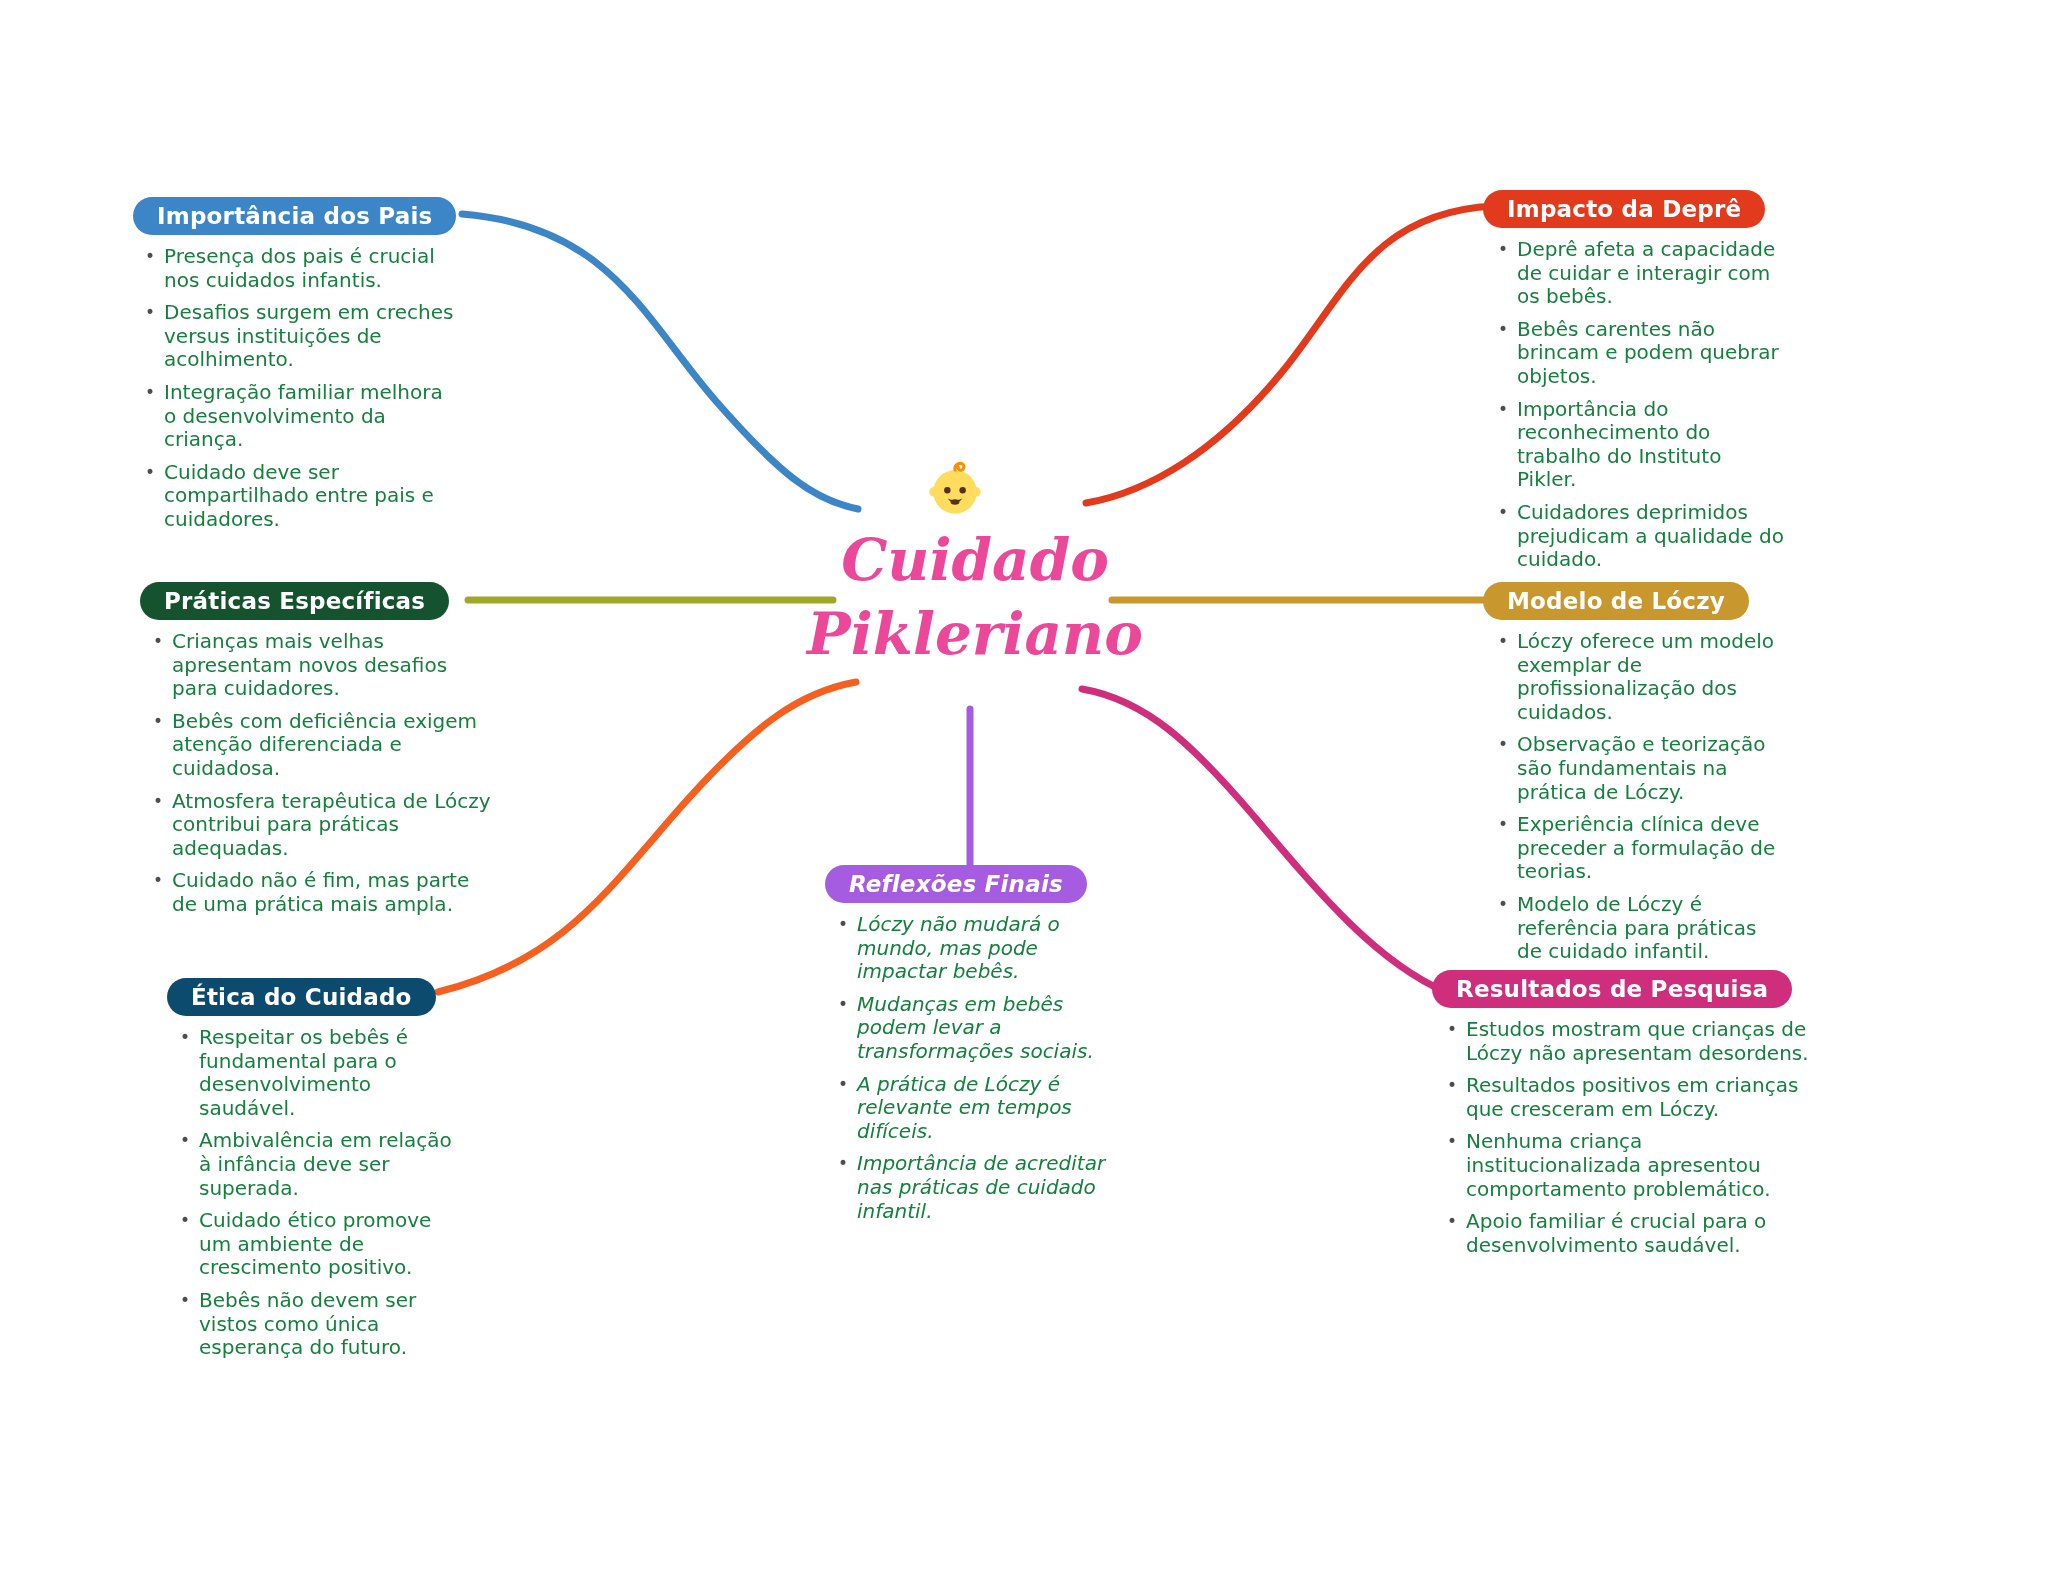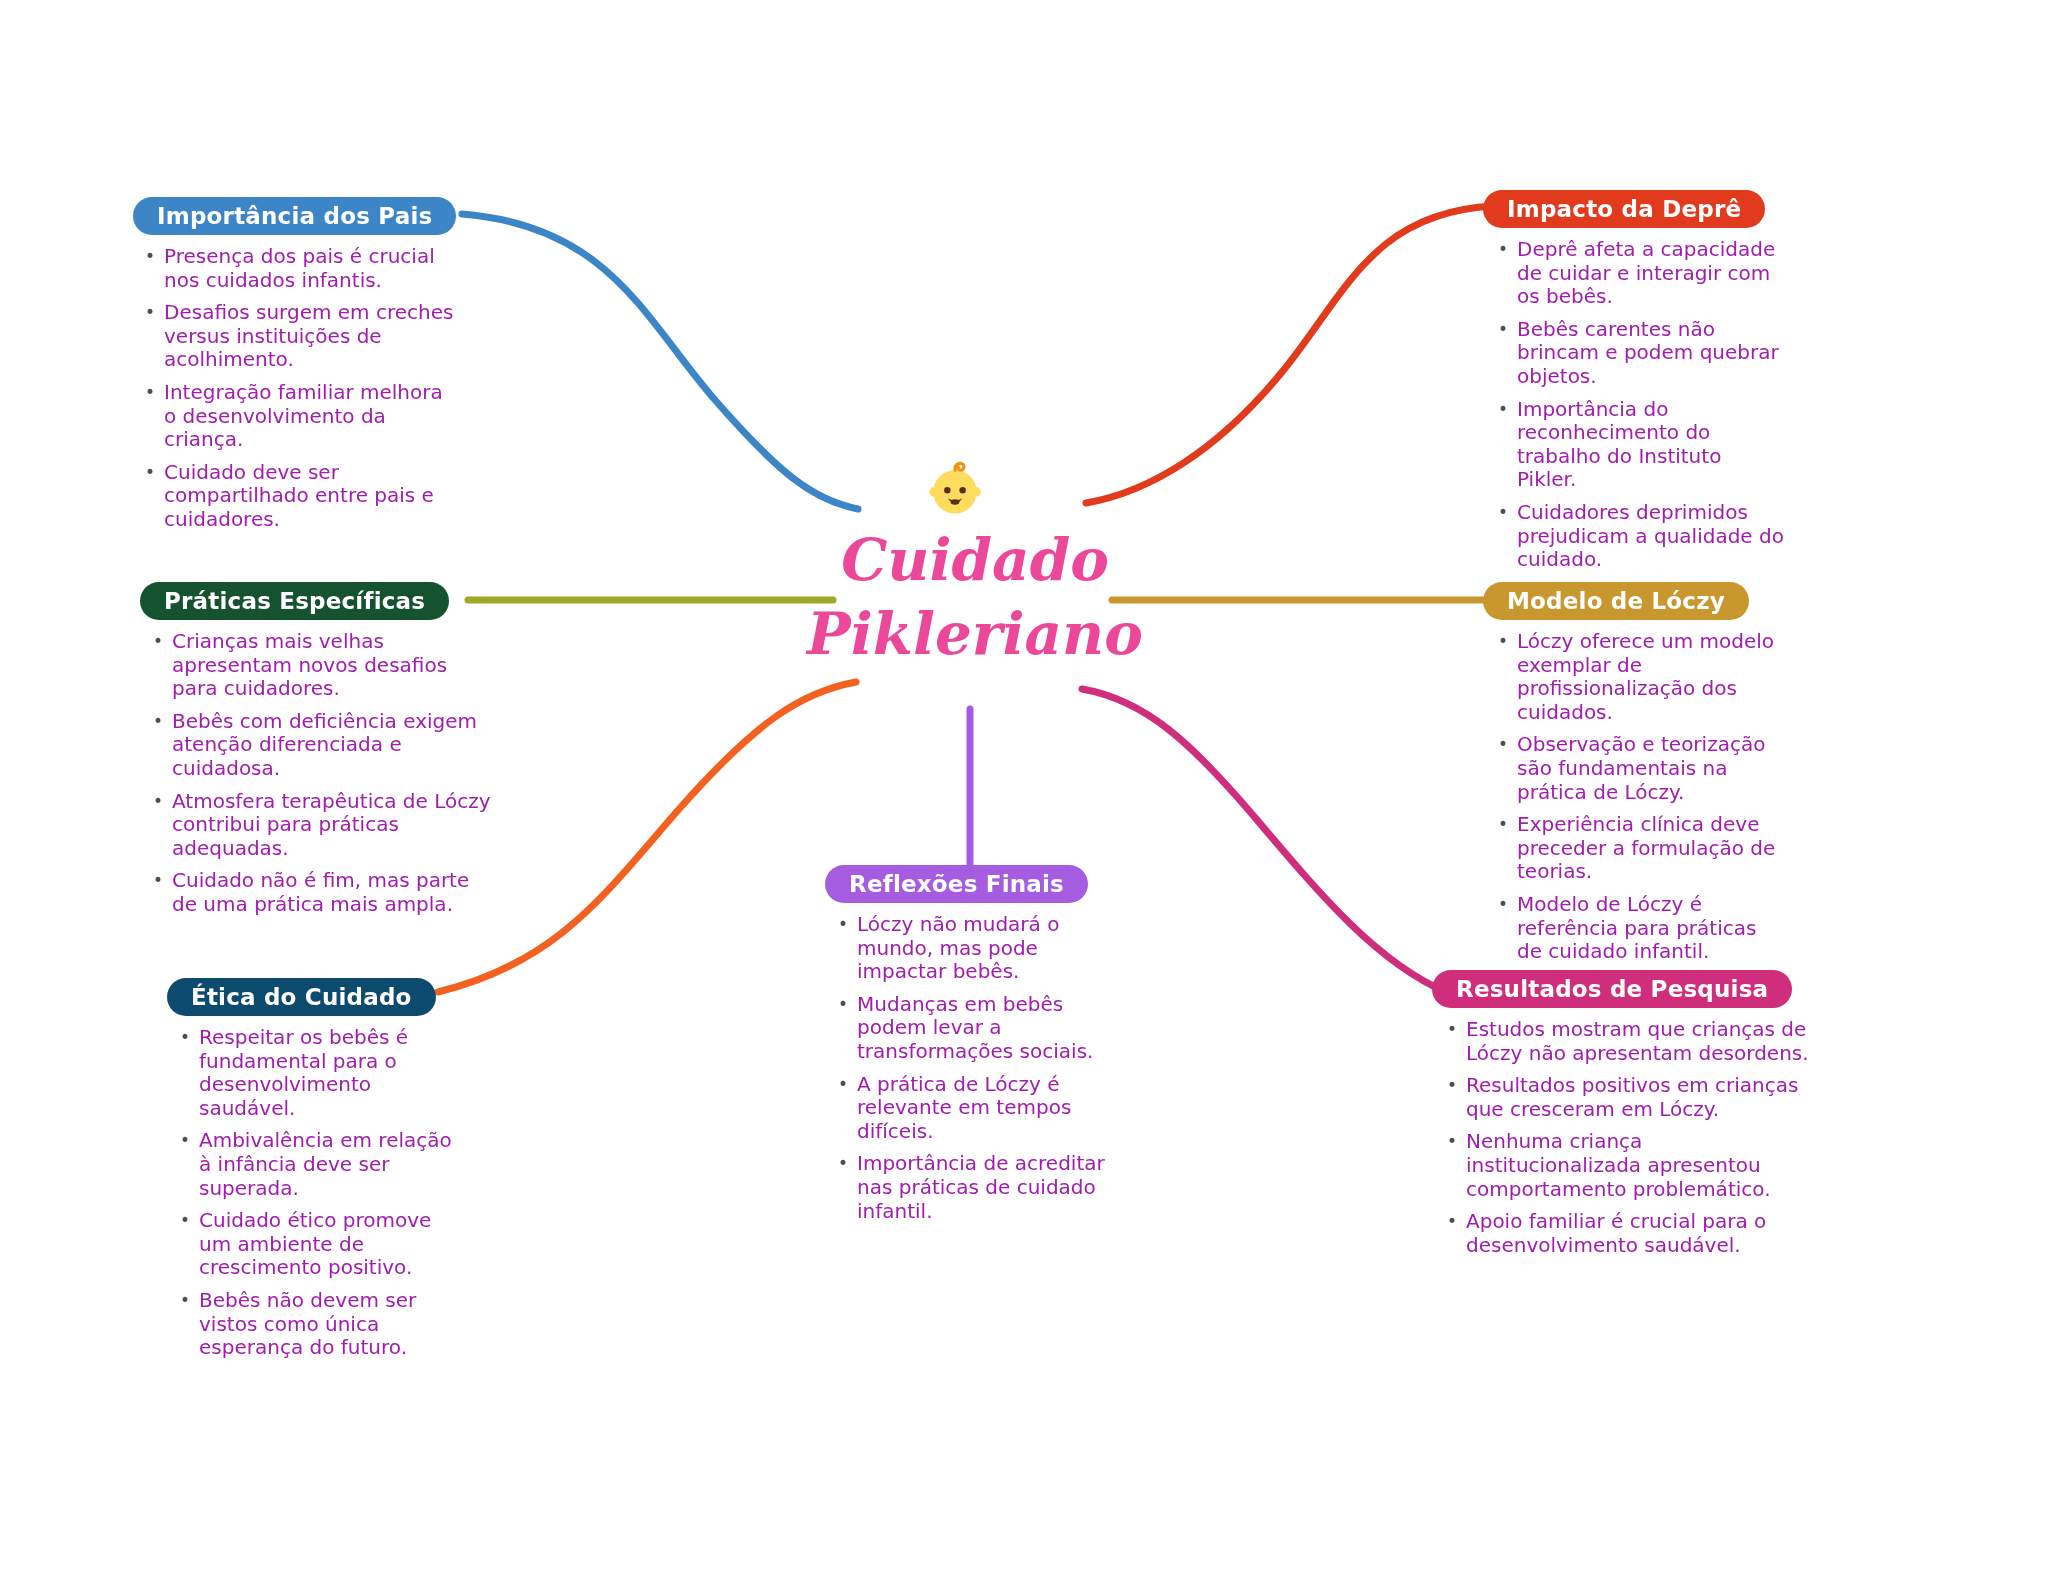--- a/index.html
+++ b/index.html
@@ -15,35 +15,35 @@
   .branch { position:absolute; }
   .pill {
     display:inline-block; height:38px; line-height:38px;
     border-radius:19px; padding:0 24px;
     color:#ffffff; font-weight:bold; font-size:23px; white-space:nowrap;
     letter-spacing:0.2px;
   }
   .bullets { list-style:none; margin-top:10px; }
   .bullets li {
     position:relative; padding-left:24px;
-    font-size:20px; line-height:1.18; color:#a21caf;
+    font-size:20px; line-height:1.18; color:#15803d;
     margin-bottom:9px;
   }
   .bullets li::before {
     content:"\2022"; position:absolute; left:5px; top:1px;
     font-size:17px; color:#4a4e52;
   }
 
   .b0 { left:133px; top:197px; }  .b0 .bullets { width:318px; margin-left:7px; }
   .b1 { left:1483px; top:190px; } .b1 .bullets { width:292px; margin-left:10px; }
   .b2 { left:140px; top:582px; }  .b2 .bullets { width:348px; margin-left:8px; }
   .b3 { left:1483px; top:582px; } .b3 .bullets { width:285px; margin-left:10px; }
   .b4 { left:167px; top:978px; }  .b4 .bullets { width:284px; margin-left:8px; }
   .b5 { left:1432px; top:970px; } .b5 .bullets { width:380px; margin-left:10px; }
-  .b6 { left:825px; top:865px; }  .b6 .bullets { width:292px; margin-left:8px; }
+  .b6 { left:825px; top:865px;font-style:italic; }  .b6 .bullets { width:292px; margin-left:8px; }
 
   .center-emoji { position:absolute; left:926px; top:458px; width:58px; height:58px; }
   .center-title {
     position:absolute; left:765px; top:523px; width:420px;
     text-align:center;
     font-family:"DejaVu Serif", serif; font-style:italic; font-weight:bold;
     font-size:58px; color:#ec4899; line-height:1.28;
   }
 </style>
 </head>

